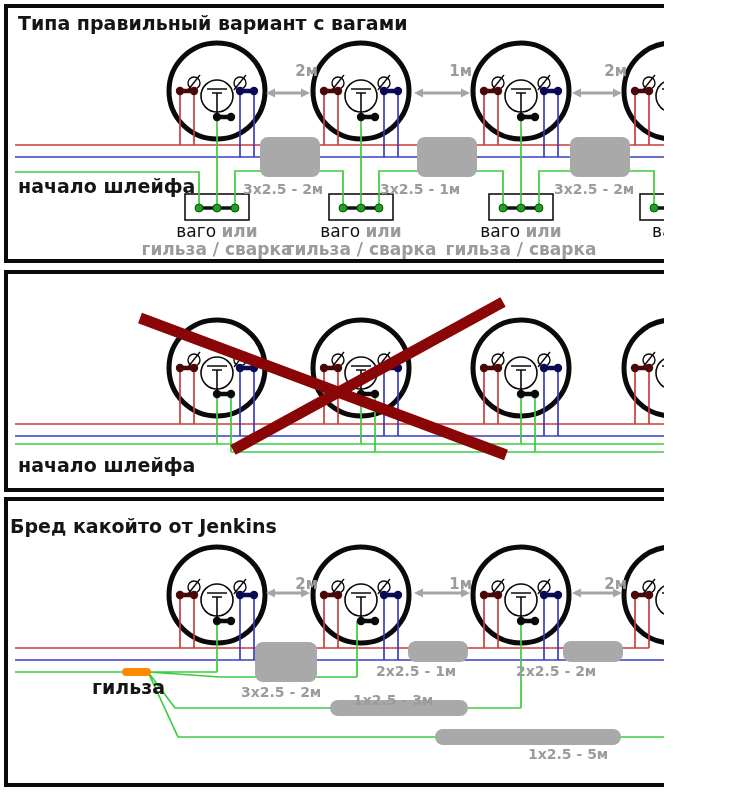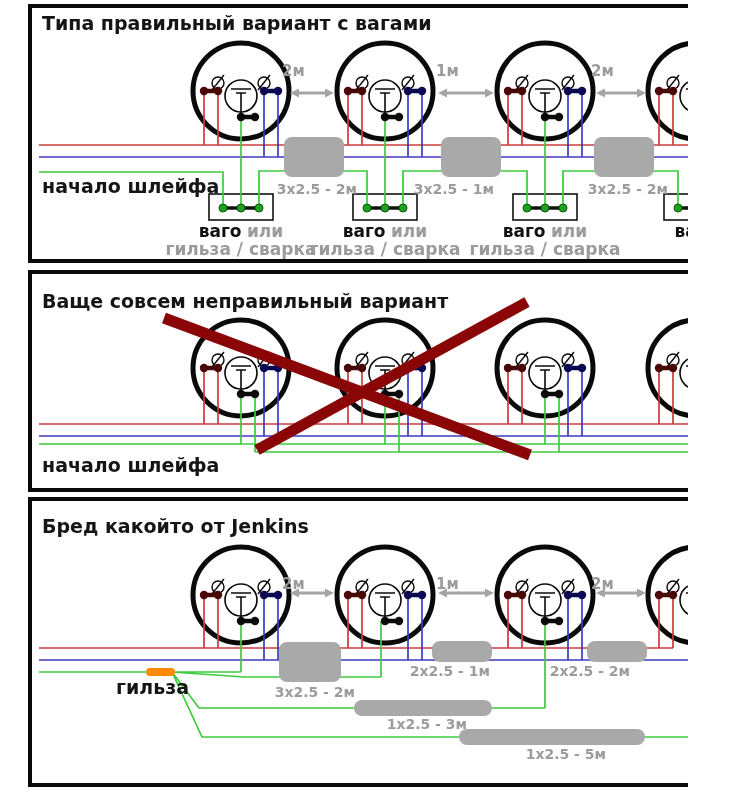--- a/index.html
+++ b/index.html
@@ -1,27 +1,27 @@
 <!DOCTYPE html>
 <html><head>
 <meta charset="utf-8">
 <style>
   html,body{margin:0;padding:0;background:#fff;}
   #stage{position:relative;width:664px;height:799px;background:#fff;overflow:hidden;
-         font-family:"DejaVu Sans","Liberation Sans",sans-serif;margin-left:24px;}
+         font-family:"DejaVu Sans","Liberation Sans",sans-serif;}
   #art{position:absolute;left:0;top:0;}
   .lbl{position:absolute;white-space:nowrap;color:#151515;}
   .title{font-size:19px;font-weight:600;}
   .loop{font-size:19px;font-weight:600;}
   .sleeve{font-size:19px;font-weight:600;}
-  .dist{font-size:15px;font-weight:600;color:#9b9b9b;width:60px;text-align:left;}
-  .cable{font-size:14px;font-weight:600;color:#9b9b9b;width:90px;text-align:right;}
+  .dist{font-size:15px;font-weight:600;color:#9b9b9b;width:60px;text-align:right;}
+  .cable{font-size:14px;font-weight:600;color:#9b9b9b;width:90px;text-align:left;}
   .frb{font-size:22px;font-weight:700;color:#9c0808;width:225px;text-align:center;}
   .wago-lbl{font-size:17px;line-height:18px;width:170px;text-align:center;}
-  .w-name{font-weight:700;color:#111;}
+  .w-name{font-weight:400;color:#111;}
   .w-or,.w-alt{font-weight:700;color:#9b9b9b;}
 </style>
 </head>
 <body>
 
 <div id="stage">
   <svg id="art" width="756" height="799" viewBox="0 0 756 799">
       <g>
         <rect x="6" y="6" width="744" height="255" fill="none" stroke="#0a0a0a" stroke-width="4"></rect>
         <rect x="6" y="272" width="744" height="218" fill="none" stroke="#0a0a0a" stroke-width="4"></rect>
@@ -306,26 +306,25 @@
   </div>
   <div class="lbl wago-lbl" style="left:436px;top:222px">
     <div><span class="w-name">ваго</span> <span class="w-or">или</span></div>
     <div class="w-alt">гильза / сварка</div>
   </div>
   <div class="lbl wago-lbl" style="left:587px;top:222px">
     <div><span class="w-name">ваго</span> <span class="w-or"></span></div>
     <div class="w-alt"></div>
   </div>
 
-  <div class="lbl title" style="left:18px;top:290px">Ваще совсем неправильный вариант</div>
   <div class="lbl loop" style="left:18px;top:454px">начало шлейфа</div>
 
-  <div class="lbl title" style="left:18px;top:515px">Бред какойто от Jenkins</div>
+  <div class="lbl title" style="left:10px;top:515px">Бред какойто от Jenkins</div>
   <div class="lbl dist" style="left:258px;top:575px">2м</div>
   <div class="lbl dist" style="left:412px;top:575px">1м</div>
   <div class="lbl dist" style="left:567px;top:575px">2м</div>
   <div class="lbl sleeve" style="left:92px;top:676px">гильза</div>
   <div class="lbl cable" style="left:241px;top:684px">3x2.5 - 2м</div>
   <div class="lbl cable" style="left:376px;top:663px">2x2.5 - 1м</div>
   <div class="lbl cable" style="left:516px;top:663px">2x2.5 - 2м</div>
-  <div class="lbl cable" style="left:353px;top:716px">1x2.5 - 3м</div>
-  <div class="lbl cable" style="left:492px;top:746px">1x2.5 - 5м</div>
+  <div class="lbl cable" style="left:353px;top:692px">1x2.5 - 3м</div>
+  <div class="lbl cable" style="left:528px;top:746px">1x2.5 - 5м</div>
 </div>
 
 </body></html>

